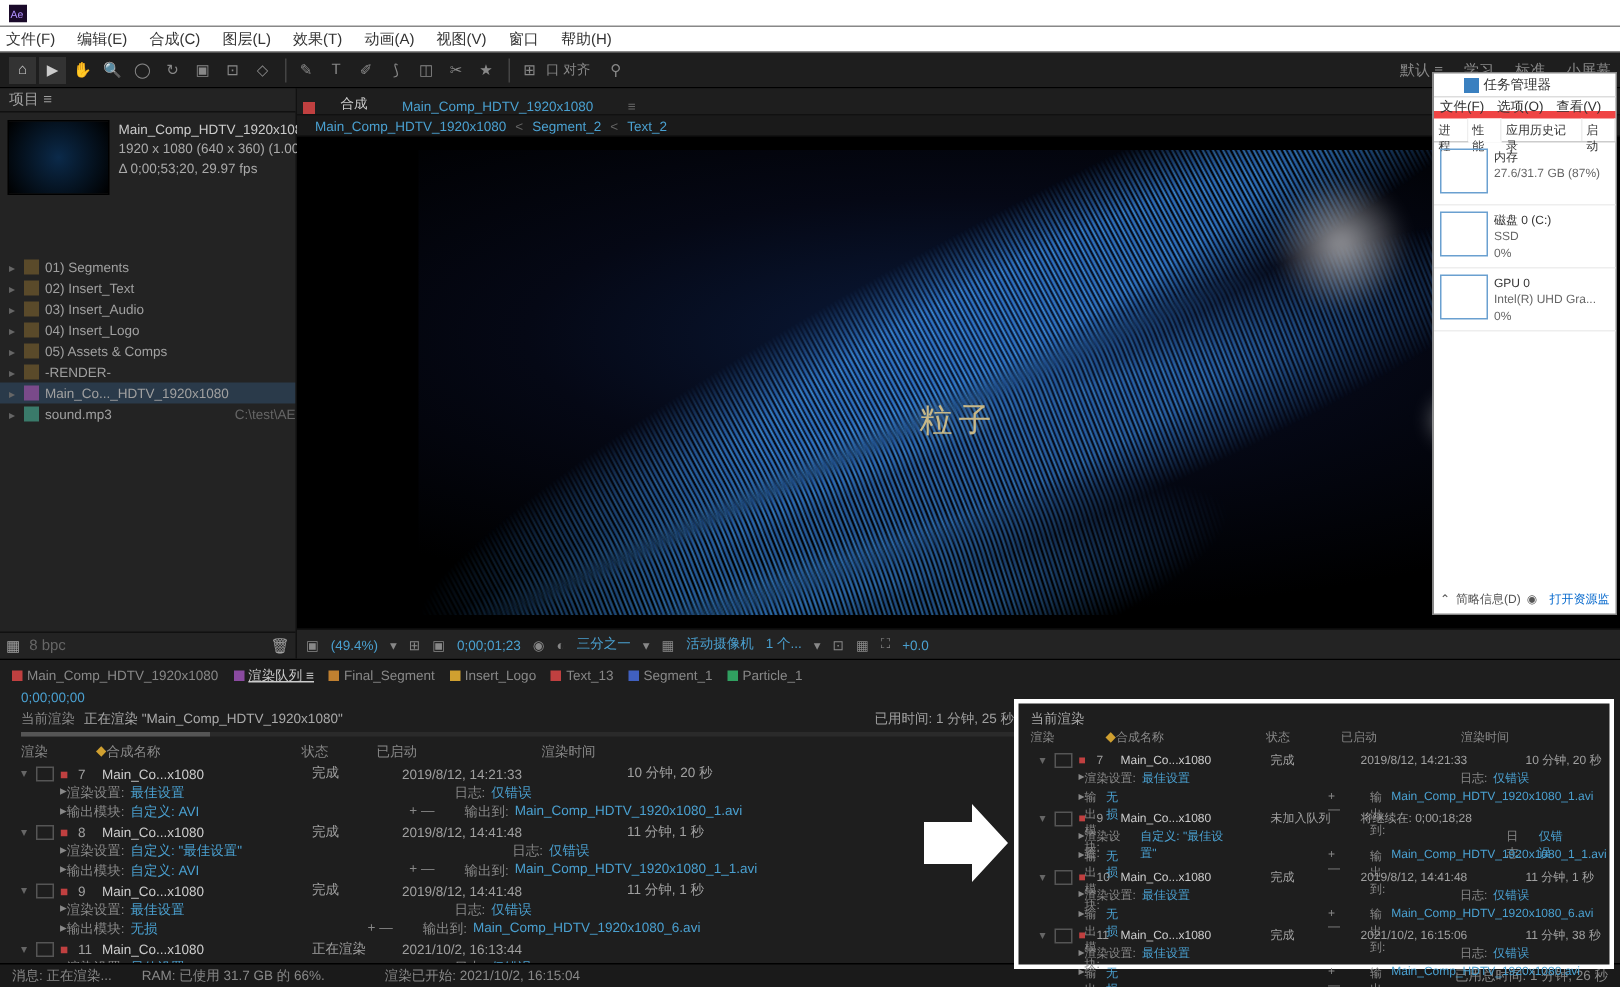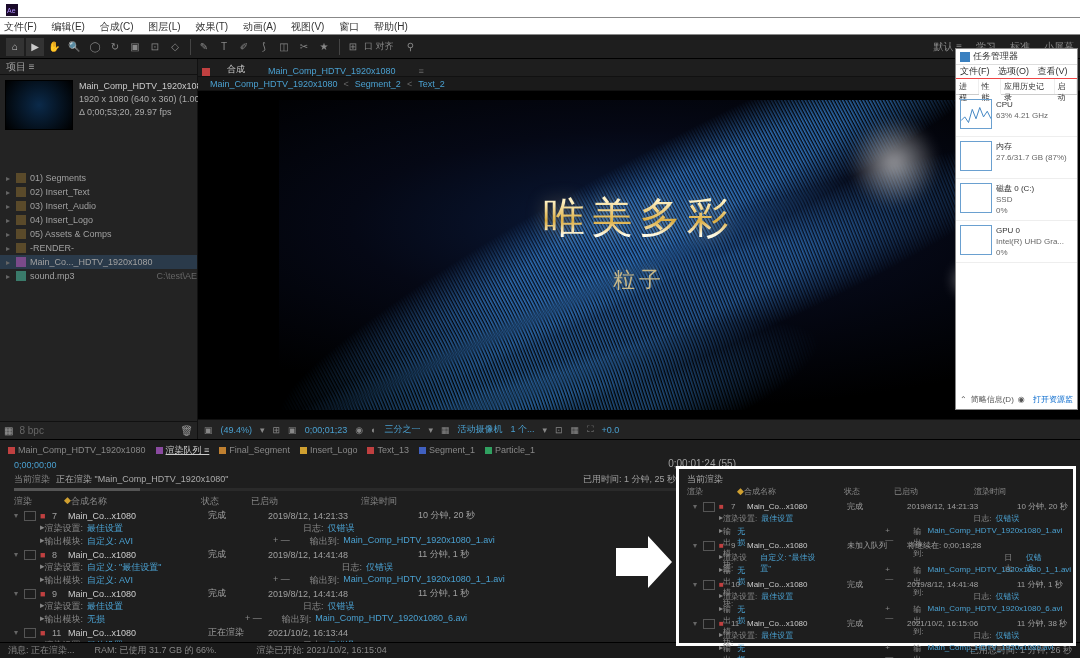--- a/index.html
+++ b/index.html
@@ -67,23 +67,23 @@
 .render-sub { display:flex; height:13px; padding-left:36px; font-size:9px; color:#888;}
 .render-sub .lbl { color:#888; margin-right:4px; }
 .render-sub .val { color:#4aa0d0; margin-right:20px; cursor:pointer;}
 .render-sub .lbl2 { margin-left:160px; margin-right:4px;}
 .foot-bar { position:absolute; bottom:0; left:0; right:0; height:16px; background:#1a1a1a; border-top:1px solid #000; font-size:9px; color:#888; display:flex; align-items:center; padding:0 8px;}
 .foot-bar .r { margin-left:auto; }
 .foot-bar .sp { margin:0 20px; }
 
 
 .taskmgr { position:absolute; top:48px; right:2px; width:123px; height:362px; background:#fff; color:#333; border:1px solid #888; font-size:9px; display:flex; flex-direction:column;}
-.tm-title { height:16px; display:flex; align-items:center; padding-left:4px; border-bottom:1px solid #ddd;}
+.tm-title { height:16px; display:flex; align-items:center; padding-left:20px; border-bottom:1px solid #ddd;}
 .tm-title svg { margin-right:3px; }
-.tm-menu { height:14px; padding-left:4px; color:#333; border-bottom:1px solid #ef4444;}
+.tm-menu { height:14px; padding-left:4px; color:#333; border-bottom:5px solid #ef4444;}
 .tm-menu span { margin-right:6px; }
 .tm-tabs { height:16px; display:flex; border-bottom:1px solid #ccc;}
 .tm-tabs span { padding:2px 3px; font-size:8px; border-right:1px solid #eee; cursor:pointer;}
 .tm-tabs span.act { background:#fff; border-bottom:2px solid #fff; margin-bottom:-1px;}
 .tm-card { display:flex; padding:4px; border-bottom:1px solid #eee; height:42px;}
 .tm-graph { width:32px; height:30px; border:1px solid #6aa0d0; margin-right:4px; flex-shrink:0; position:relative; overflow:hidden;}
 .tm-info { font-size:8px; line-height:11px; }
 .tm-info .t { color:#333; }
 .tm-info .v { color:#666; }
 .tm-foot { margin-top:auto; padding:4px; font-size:8px; color:#555; display:flex; align-items:center; gap:4px;}
@@ -228,21 +228,20 @@
         <span class="sep2">&lt;</span>
         <span>Text_2</span>
       </div>
     <div class="canvas">
       <div class="canvas-inner">
         <div class="wave"></div>
           <div class="wave w2"></div>
           <div class="wave w3"></div>
         <div class="glow" style="top:18px;right:60px;"></div>
         <div class="glow" style="top:160px;right:10px;width:40px;height:40px;"></div>
-        <div class="title-txt">唯美多彩</div>
         <div class="sub-txt">粒子</div>
       </div>
     </div>
     <div class="viewer-foot">
       <span class="vf">▣</span>
       <span class="vf blue">(49.4%)</span>
       <span class="vf">▾</span>
       <span class="vf">⊞</span>
       <span class="vf">▣</span>
       <span class="vf blue">0;00;01;23</span>
@@ -290,21 +289,20 @@
       </div>
       <div class="tl-tab">
         <span class="tl-sq" style="background:#30a060"></span>
         <span style="color:#888;">Particle_1</span>
       </div>
     </div>
   <div style="display:flex;">
       <div class="render-hdr" style="flex:0 0 200px">
         <span style="color:#4aa0d0;">0;00;00;00</span>
       </div>
-  <div style="flex:1;text-align:right;padding-right:340px;"><span>0;00;01;24 (55)</span></div>
     </div>
   <div class="render-status">
     <span style="color:#888;margin-right:6px;">当前渲染</span>
     <span style="color:#aaa;">正在渲染 "Main_Comp_HDTV_1920x1080"</span>
     <span style="margin-left:auto;margin-right:400px;"><span>已用时间:</span> <span>1 分钟, 25 秒</span></span>
   </div>
   <div style="height:3px;background:#2a2a2a;margin:2px 10px 4px 10px;position:relative;">
       <div style="position:absolute;left:0;top:0;bottom:0;width:12%;background:#555;"></div>
     </div>
   <div class="render-cols">
@@ -438,31 +436,20 @@
     <span>选项(O)</span>
     <span>查看(V)</span>
   </div>
   <div class="tm-tabs" id="tm-tabs">
       <span>进程</span>
       <span class="act">性能</span>
       <span>应用历史记录</span>
       <span>启动</span>
     </div>
   <div id="tm-cards">
-      <div class="tm-card">
-        <div class="tm-graph">
-          <svg class="spark" viewBox="0 0 32 30">
-            <polyline points="0,22 4,18 8,24 12,10 16,20 20,8 24,18 28,12 32,20"></polyline>
-          </svg>
-        </div>
-        <div class="tm-info">
-          <div class="t">CPU</div>
-          <div class="v">63% 4.21 GHz</div>
-        </div>
-      </div>
       <div class="tm-card">
         <div class="tm-graph"></div>
         <div class="tm-info">
           <div class="t">内存</div>
           <div class="v">27.6/31.7 GB (87%)</div>
         </div>
       </div>
       <div class="tm-card">
         <div class="tm-graph"></div>
         <div class="tm-info">

